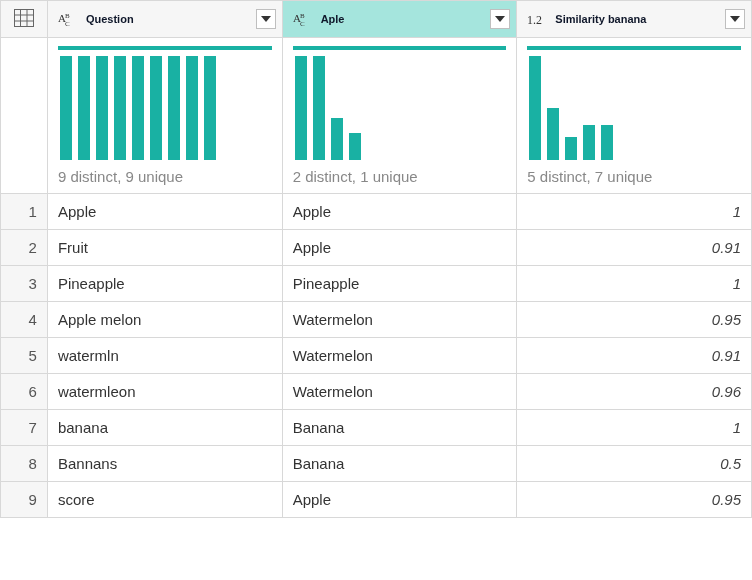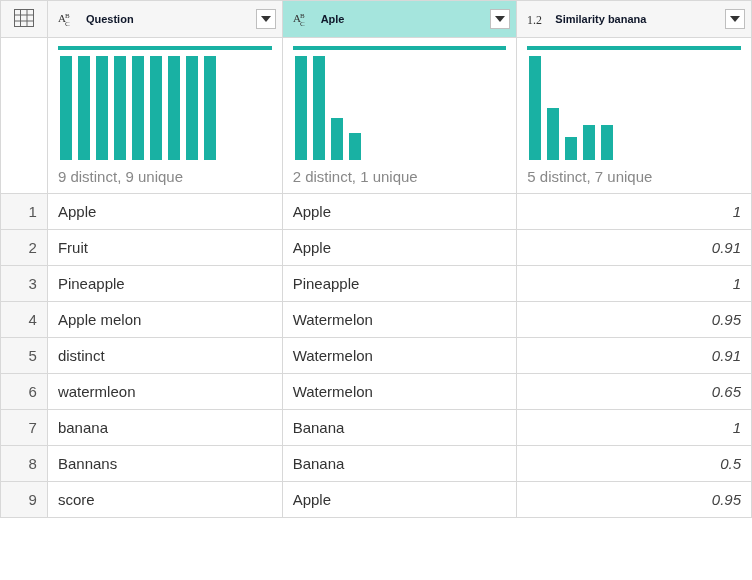--- a/index.html
+++ b/index.html
@@ -189,29 +189,29 @@
     <div class="cell col-s num">1</div>
   </div>
   <div class="row">
     <div class="rownum">4</div>
     <div class="cell col-q">Apple melon</div>
     <div class="cell col-f">Watermelon</div>
     <div class="cell col-s num">0.95</div>
   </div>
   <div class="row">
     <div class="rownum">5</div>
-    <div class="cell col-q">distinct</div>
+    <div class="cell col-q">watermln</div>
     <div class="cell col-f">Watermelon</div>
     <div class="cell col-s num">0.91</div>
   </div>
   <div class="row">
     <div class="rownum">6</div>
     <div class="cell col-q">watermleon</div>
     <div class="cell col-f">Watermelon</div>
-    <div class="cell col-s num">0.65</div>
+    <div class="cell col-s num">0.96</div>
   </div>
   <div class="row">
     <div class="rownum">7</div>
     <div class="cell col-q">banana</div>
     <div class="cell col-f">Banana</div>
     <div class="cell col-s num">1</div>
   </div>
   <div class="row">
     <div class="rownum">8</div>
     <div class="cell col-q">Bannans</div>

